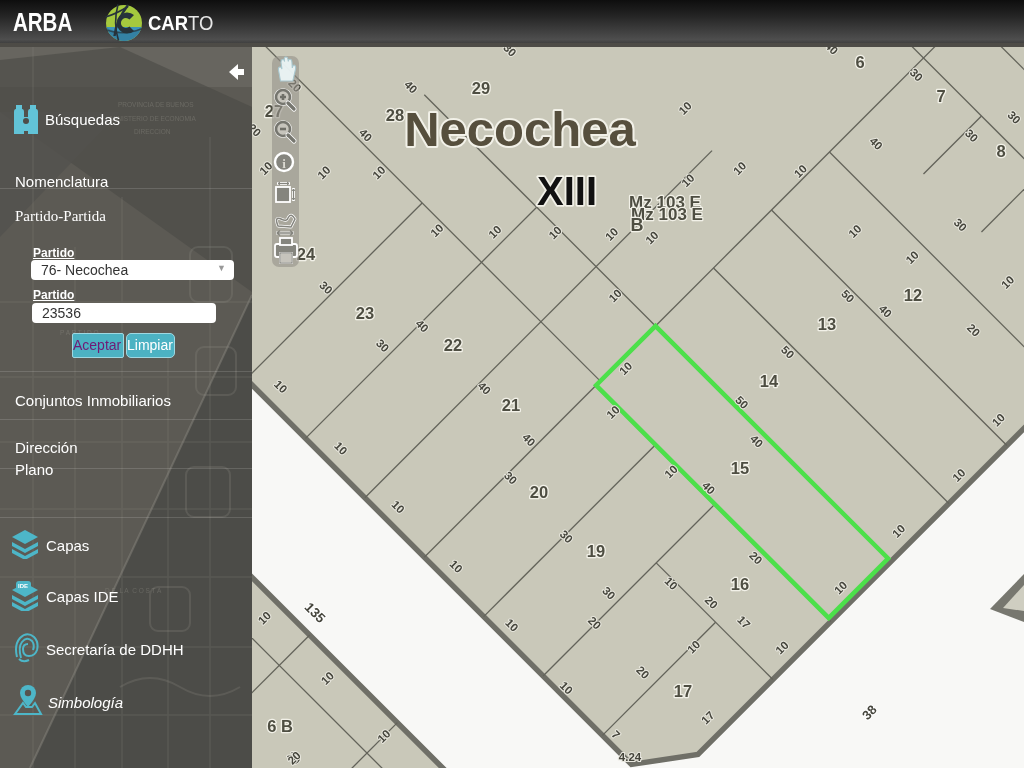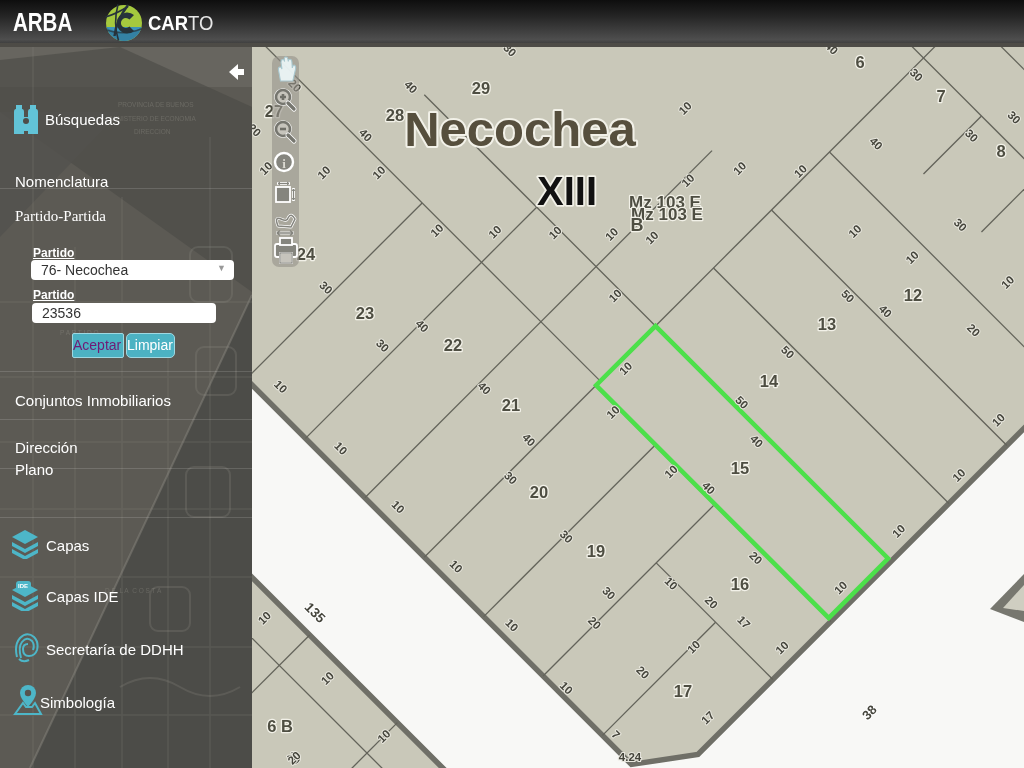--- a/index.html
+++ b/index.html
@@ -154,21 +154,21 @@
   </svg>
 
   <div class="mi" style="left:46px;top:594px;">Secretaría de DDHH</div>
 
   <svg style="position:absolute;left:13px;top:636px;" width="30" height="33" viewBox="0 0 30 33">
     <path d="M2 31 L10 20 L13 24 L19 24 L22 20 L28 31 Z" fill="none" stroke="#4db6c8" stroke-width="2"></path>
     <path d="M15 2 A8 8 0 0 1 23 10 Q23 15 15 24 Q7 15 7 10 A8 8 0 0 1 15 2 Z" fill="#4db6c8"></path>
     <circle cx="15" cy="10" r="3.2" fill="#56544f"></circle>
   </svg>
 
-  <div class="mi" style="left:40px;top:647px;">Simbología</div>
+  <div class="mi" style="left:48px;top:647px;font-style:italic;">Simbología</div>
 </div>
 
 <div id="map">
 <svg width="772" height="721" viewBox="252 47 772 721" font-family="Liberation Sans">
 
   <rect x="252" y="47" width="772" height="721" fill="#f8f8f6"></rect>
   <g transform="rotate(45)">
 
     <polygon points="0,94 987,94 1027,40 1027,-1300 0,-1300" fill="#c9c8b9" stroke="#6f6f67" stroke-width="5.5" stroke-linejoin="miter"></polygon>
 

